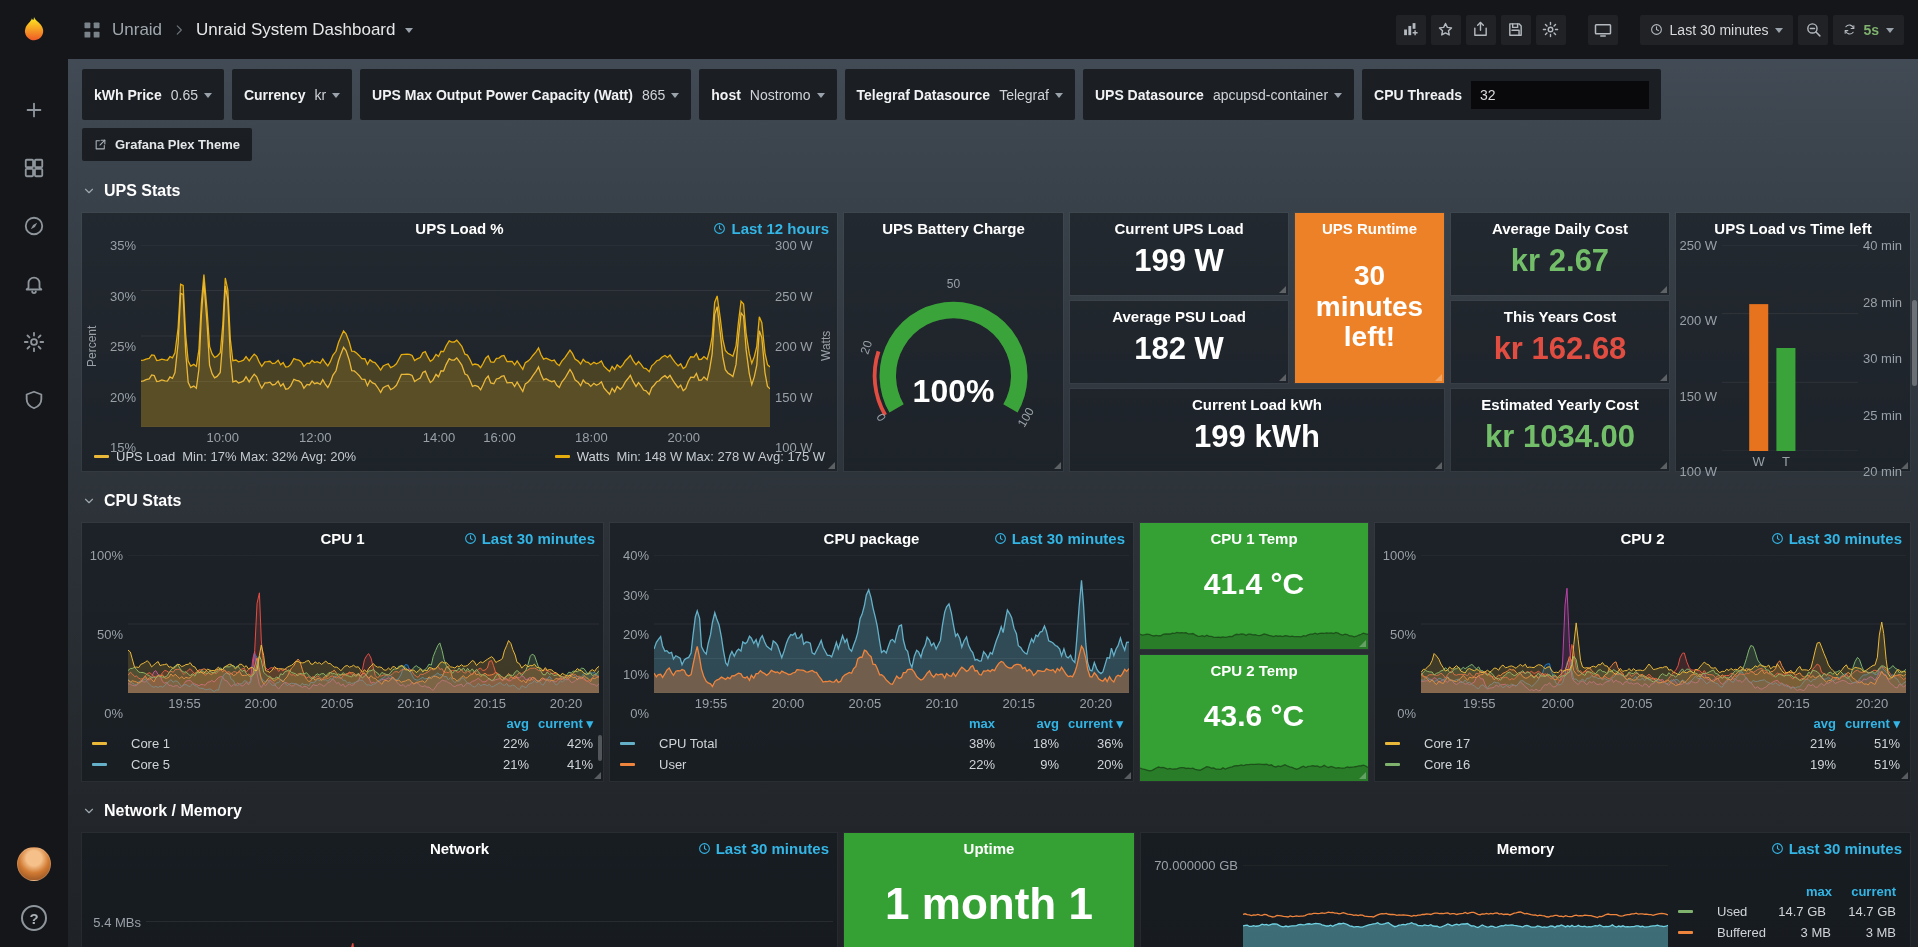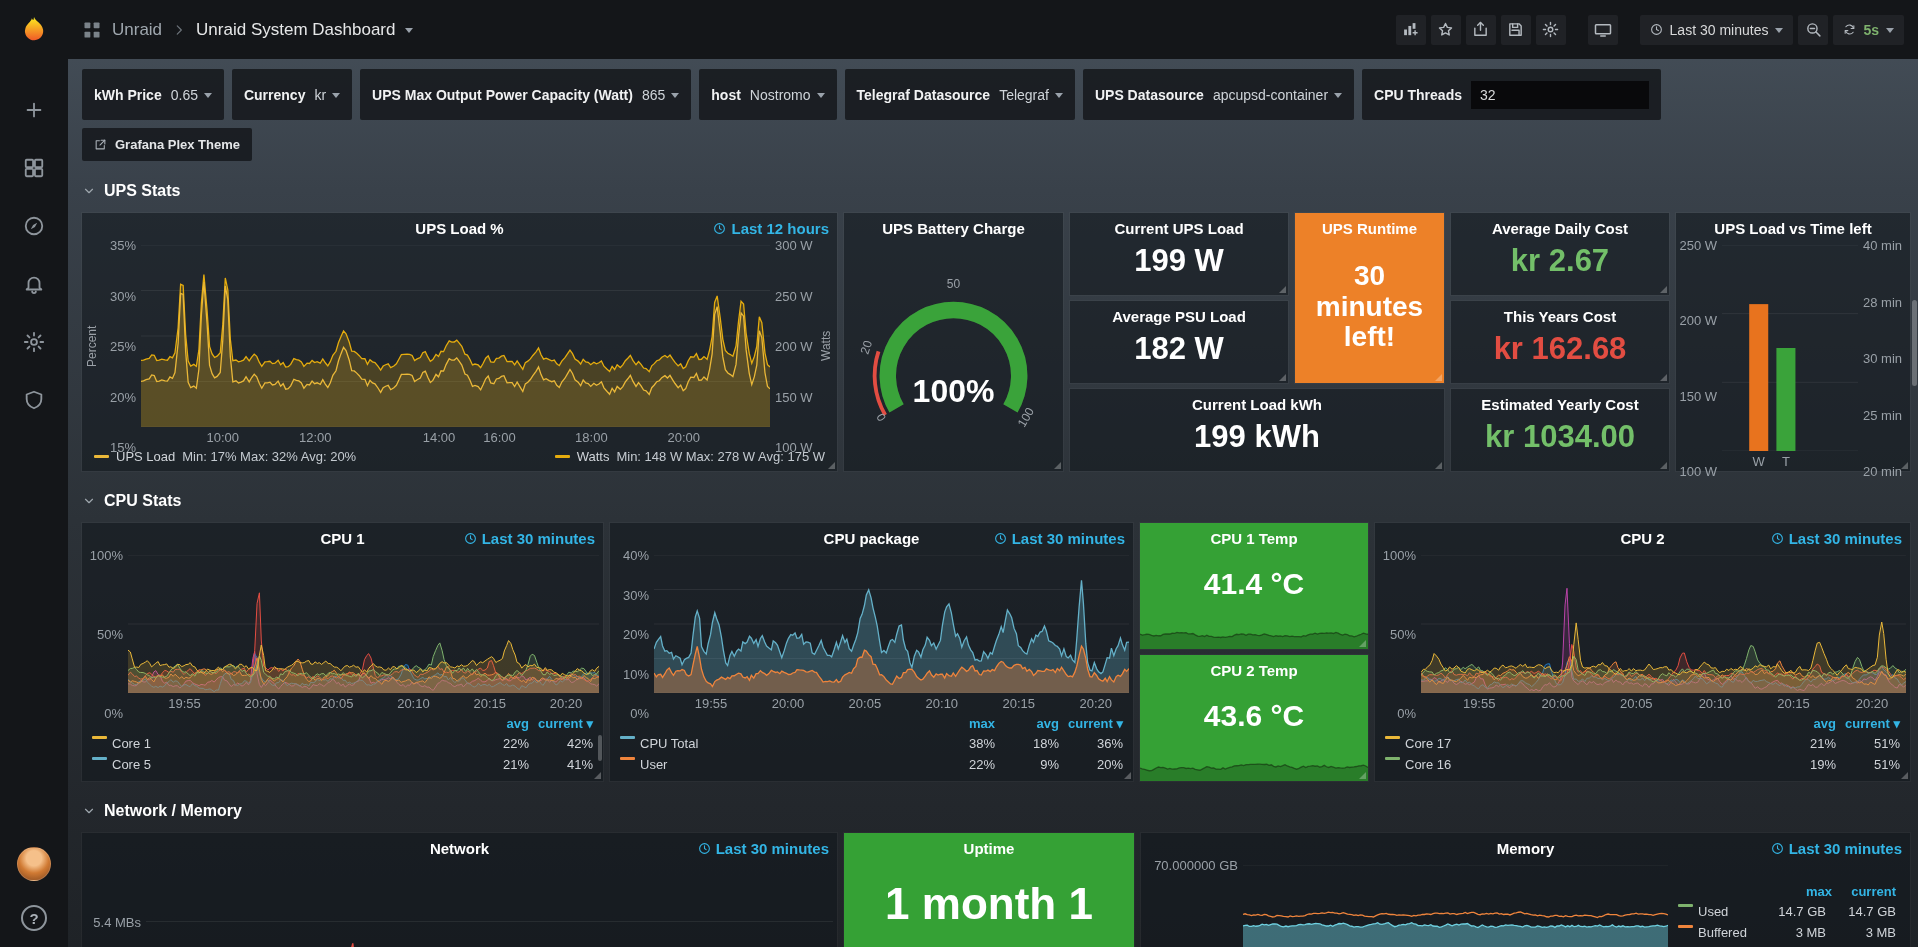--- a/index.html
+++ b/index.html
@@ -63,21 +63,21 @@
 .x-ticks{height:20px;position:relative;font-size:13px;color:#99a0a7}
 .x-ticks span{position:absolute;top:3px;transform:translateX(-50%);white-space:nowrap}
 .legend-inline{display:flex;justify-content:space-between;padding:2px 12px 7px;font-size:13px;color:#d0d4d9;white-space:nowrap}
 .l-item{display:flex;align-items:center;gap:7px}
 .dash{width:15px;height:3px;border-radius:1px;display:inline-block}
 .l-stats{color:#c4cad0}
 .legend-table{padding:0 10px 6px;font-size:13px;position:relative}
 .lt-head{display:flex;justify-content:flex-end;color:#33B5E5;font-weight:700;height:20px;align-items:center}
 .lt-col{width:64px;text-align:right}
 .lt-row{display:flex;align-items:center;height:21px}
-.lt-name{display:flex;gap:5px;flex:1;color:#d0d4d9}
+.lt-name{display:flex;align-items:center;gap:24px;flex:1;color:#d0d4d9}
 .lt-val{width:64px;text-align:right;color:#d0d4d9}
 .legend-table.side{width:238px;padding-top:16px}
 .legend-table.side .lt-val{width:70px}
 .legend-scroll{position:absolute;right:1px;top:22px;width:4px;height:26px;background:rgba(255,255,255,.25);border-radius:2px}
 
 .stat-val{flex:1;display:flex;align-items:center;justify-content:center;font-weight:700;font-size:31px;color:#fff;padding-bottom:16px}
 .green-text{color:#73BF69}
 .red-text{color:#E24D42}
 .bg-orange{background:#ED8128}
 .bg-green{background:#35A135}

